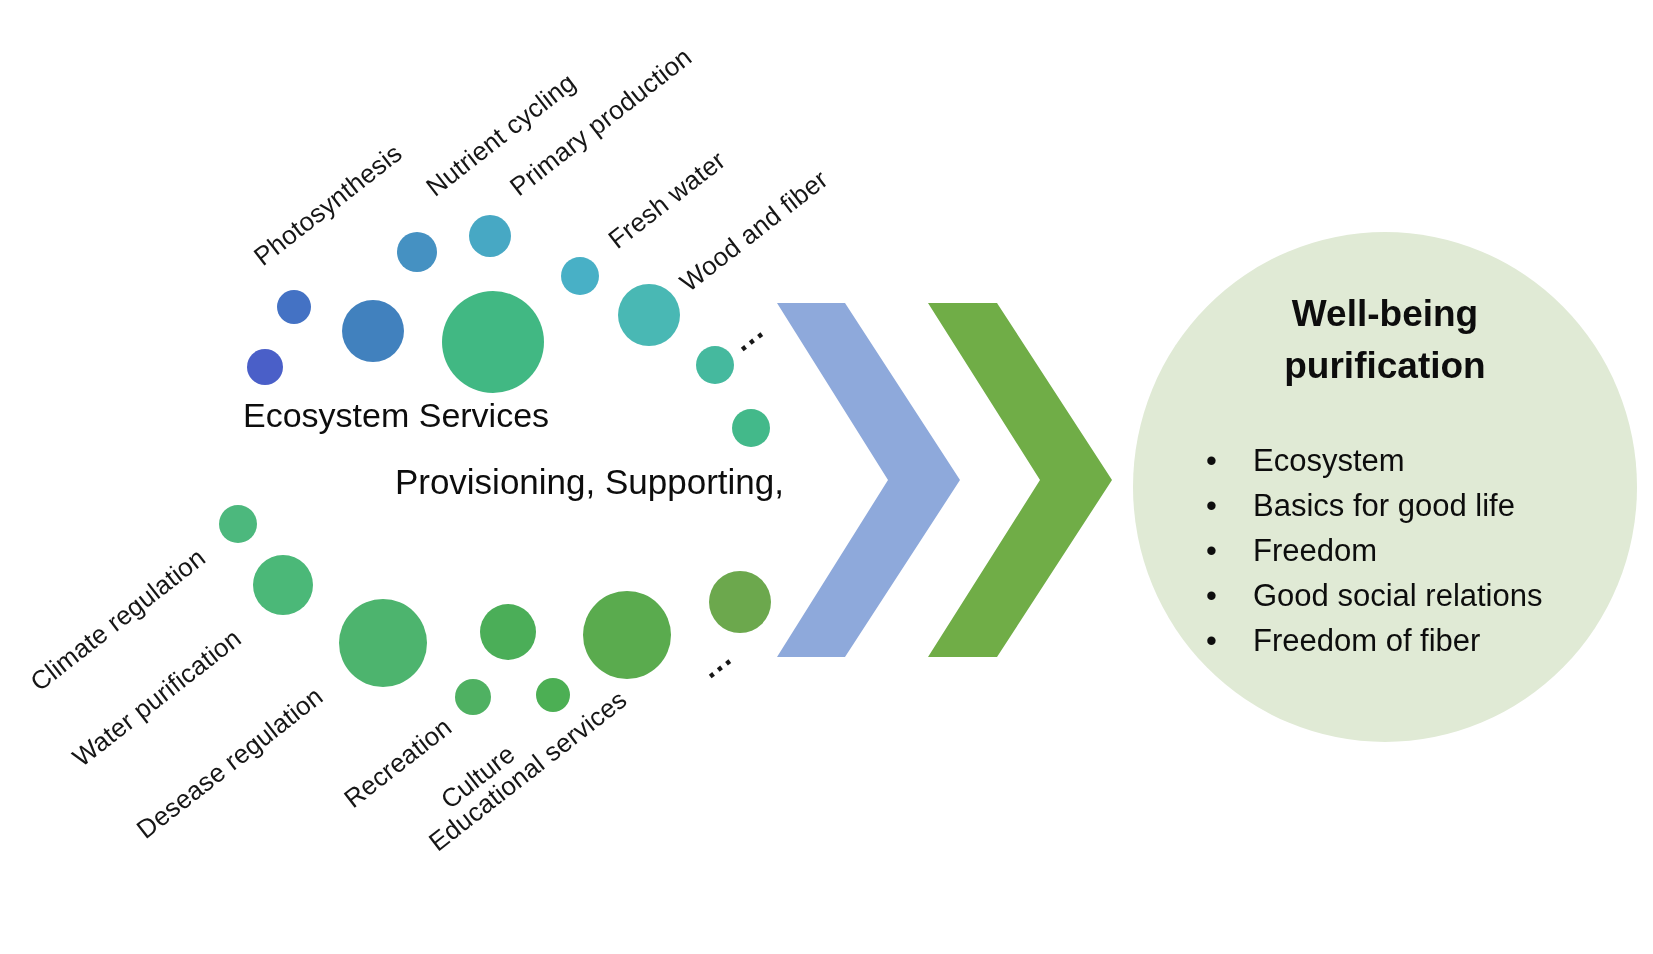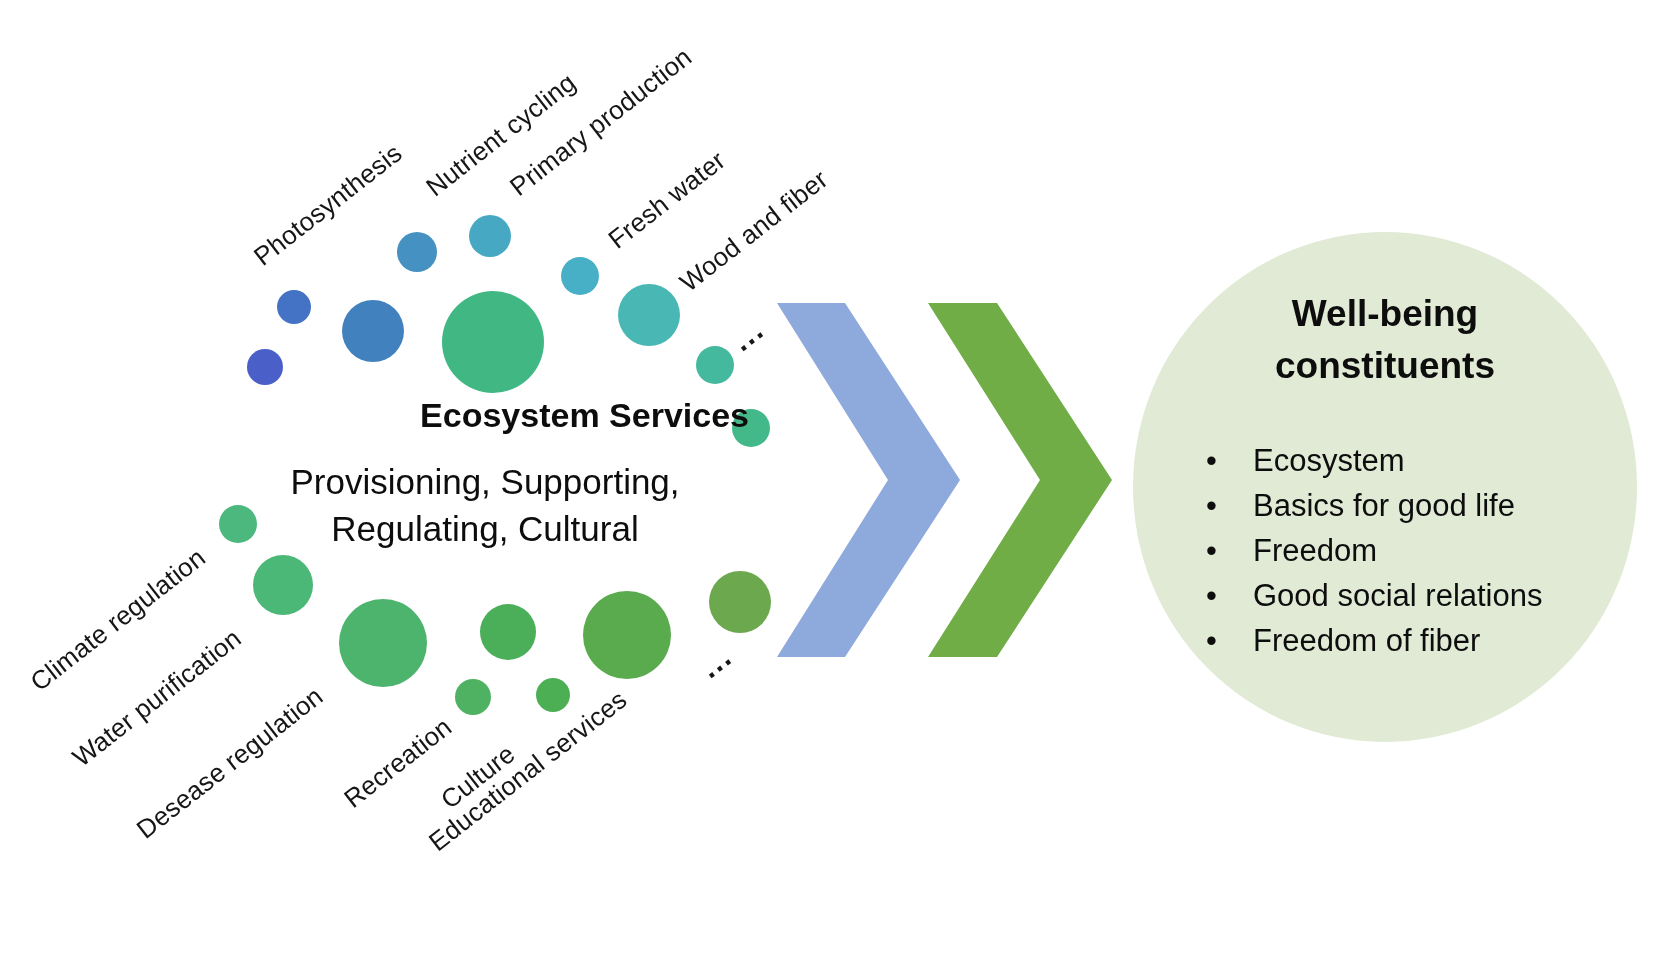--- a/index.html
+++ b/index.html
@@ -16,26 +16,26 @@
     position:absolute;
     transform:translate(-50%,-50%) rotate(-38deg);
     transform-origin:center center;
     white-space:nowrap;
     font-size:26px;
     color:#161616;
     letter-spacing:0.2px;
   }
   .rotated-label.ellipsis{font-size:30px;font-weight:bold;letter-spacing:2px;}
   .es-title{
-    position:absolute;left:249px;top:396px;width:500px;
-    text-align:right;font-size:34px;font-weight:bold;color:#0d0d0d;
+    position:absolute;left:243px;top:396px;width:500px;
+    text-align:left;font-size:34px;font-weight:normal;color:#0d0d0d;
   }
   .es-subtitle{
-    position:absolute;left:215px;top:458px;width:540px;
-    text-align:center;font-size:35px;line-height:47px;color:#0d0d0d;
+    position:absolute;left:244px;top:458px;width:540px;
+    text-align:right;font-size:35px;line-height:47px;color:#0d0d0d;
   }
   .wb-title{
     position:absolute;left:1225px;top:288px;width:320px;
     text-align:center;font-size:37px;font-weight:bold;line-height:52px;color:#0d0d0d;
   }
   .wb-list{
     position:absolute;left:1200px;top:438px;width:420px;
     margin:0;padding:0;list-style:none;
     font-size:31px;line-height:45px;color:#0d0d0d;
   }
@@ -90,24 +90,23 @@
       <div class="rotated-label" style="left: 230px; top: 763px;">Desease regulation</div>
       <div class="rotated-label" style="left: 398px; top: 763px;">Recreation</div>
       <div class="rotated-label" style="left: 478px; top: 777px;">Culture</div>
       <div class="rotated-label" style="left: 528px; top: 771px;">Educational services</div>
       <div class="rotated-label ellipsis" style="left: 716px; top: 662px;">...</div>
     </div>
 
   <div class="es-title">Ecosystem Services</div>
   <div class="es-subtitle">
     <div>Provisioning, Supporting,</div>
-    <div>Regulating, Cultural</div>
   </div>
 
-  <div class="wb-title">Well-being constituents</div>
+  <div class="wb-title">Well-being purification</div>
   <ul class="wb-list" id="wb-list">
       <li><span class="bullet-dot">•</span><span>Ecosystem</span></li>
       <li><span class="bullet-dot">•</span><span>Basics for good life</span></li>
       <li><span class="bullet-dot">•</span><span>Freedom</span></li>
       <li><span class="bullet-dot">•</span><span>Good social relations</span></li>
       <li><span class="bullet-dot">•</span><span>Freedom of fiber</span></li>
     </ul>
 
 </div>
 

